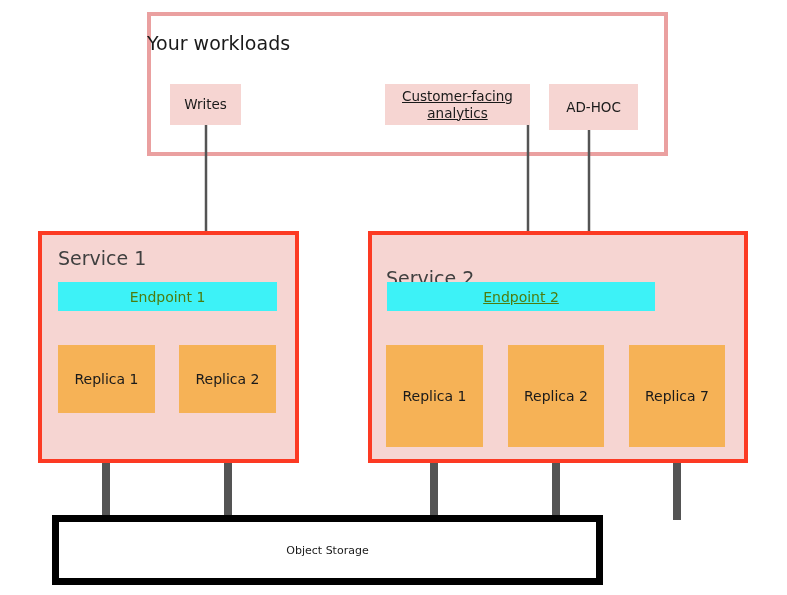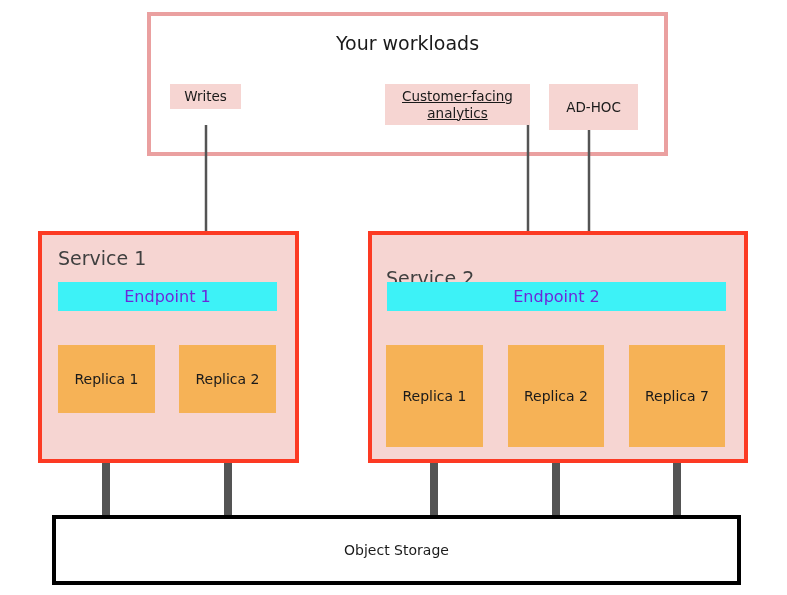--- a/index.html
+++ b/index.html
@@ -20,39 +20,38 @@
   
   .workloads-box {
     left: 147px; top: 12px;
     width: 521px; height: 144px;
     background: #ffffff;
     border: 4px solid #eaa0a0;
   }
   .workloads-title {
     left: 147px; top: 30px;
     width: 521px;
-    text-align: center;
     font-size: 19px;
     color: #1a1a1a;
     line-height: 26px;
   }
 
   
   .chip {
     background: #f6d5d2;
     color: #1a1a1a;
     font-size: 13.5px;
     display: flex;
     align-items: center;
     justify-content: center;
     text-align: center;
     line-height: 17px;
     padding: 2px 4px;
   }
-  .chip-writes   { left: 170px; top: 84px; width: 71px;  height: 25px; }
+  .chip-writes   { left: 170px; top: 84px; width: 71px;  height: 41px; }
   .chip-cfa      { left: 385px; top: 84px; width: 145px; height: 41px; text-decoration: underline; }
   .chip-adhoc    { left: 549px; top: 84px; width: 89px;  height: 46px; }
 
   
   .service-box {
     background: #f6d5d2;
     border: 4px solid #fc3a23;
   }
   .service-1 { left: 38px;  top: 231px; width: 261px; height: 232px; }
   .service-2 { left: 368px; top: 231px; width: 380px; height: 232px; }
@@ -60,54 +59,54 @@
     font-size: 19px;
     color: #404040;
     line-height: 24px;
   }
   .service-1-title { left: 58px;  top: 246px; }
   .service-2-title { left: 386px; top: 246px; margin-top: 20px; }
 
   
   .endpoint {
     background: #3df2f7;
-    color: #6d28d9;
-    font-size: 16px;
+    color: #4d7c0f;
+    font-size: 14px;
     display: flex;
     align-items: center;
     justify-content: center;
   }
   .endpoint-1 { left: 58px;  top: 282px; width: 219px; height: 29px; }
-  .endpoint-2 { left: 387px; top: 282px; width: 339px; height: 29px; }
+  .endpoint-2 { left: 387px; top: 282px; width: 268px; height: 29px; text-decoration: underline; }
 
   
   .replica {
     background: #f6b256;
     color: #1a1a1a;
     font-size: 14px;
     display: flex;
     align-items: center;
     justify-content: center;
   }
   .s1-r1 { left: 58px;  top: 345px; width: 97px; height: 68px; }
   .s1-r2 { left: 179px; top: 345px; width: 97px; height: 68px; }
   .s2-r1 { left: 386px; top: 345px; width: 97px; height: 102px; }
   .s2-r2 { left: 508px; top: 345px; width: 96px; height: 102px; }
   .s2-r3 { left: 629px; top: 345px; width: 96px; height: 102px; }
 
   
   .object-storage {
     left: 52px; top: 515px;
-    width: 689px; height: 70px;
+    width: 551px; height: 70px;
     background: #ffffff;
-    border: 4px solid #000000;
+    border: 7px solid #000000;
     display: flex;
     align-items: center;
     justify-content: center;
-    font-size: 14px;
+    font-size: 11px;
     color: #1a1a1a;
   }
 
   
   #links { position: absolute; left: 0; top: 0; width: 787px; height: 595px; }
   .pipe { stroke: #545454; stroke-width: 8; }
   .arrow-line { stroke: #545454; stroke-width: 2.5; fill: none; }
 </style>
 </head>
 <body>

